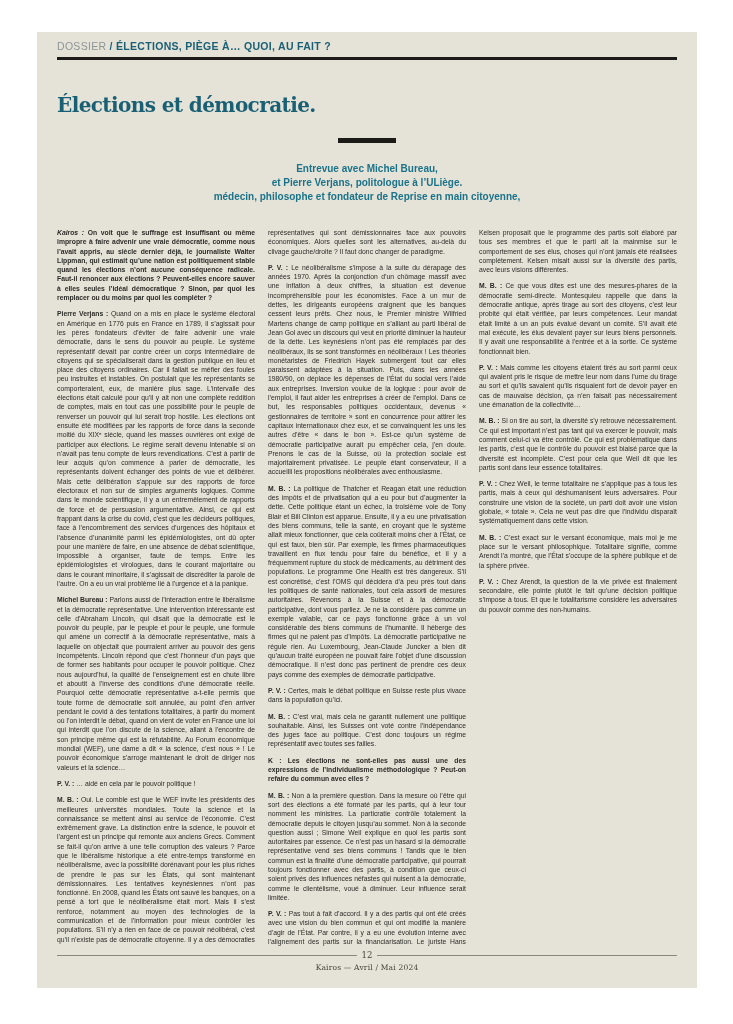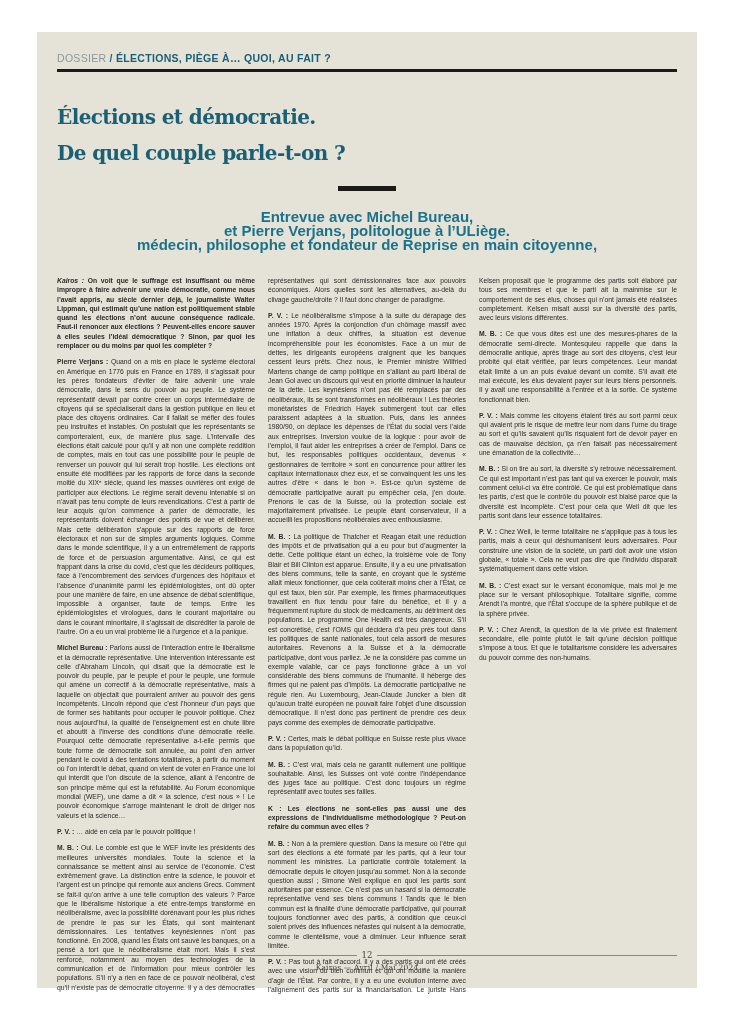--- a/index.html
+++ b/index.html
@@ -9,39 +9,39 @@
     --paper_beige:#e5e2d8;
     --ink_black:#1c1b18;
     --body_text:#2c2b27;
     --footer_text:#45423a;
   }
   *{margin:0;padding:0;box-sizing:border-box;}
   html,body{width:733px;height:1024px;background:#ffffff;font-family:"Liberation Sans",sans-serif;}
   .sheet{
     position:absolute;left:37px;top:32px;width:660px;height:956px;
     background:var(--paper_beige);
-    padding:20px 20px 0 20px;
+    padding:8px 20px 0 20px;
   }
   .kicker{
     font-size:10.5px;font-weight:bold;letter-spacing:.3px;
     color:var(--accent_teal);
     white-space:nowrap;
   }
   .kicker .section{color:var(--kicker_gray);font-weight:normal;}
   .kicker-rule{height:3px;background:var(--ink_black);margin-top:5px;}
   .title{
     margin-top:27px;text-align:left;
     font-family:"DejaVu Serif","Liberation Serif",serif;
     font-weight:bold;font-size:20px;line-height:36px;letter-spacing:-0.6px;
     color:var(--accent_teal);
   }
   .title-bar{width:58px;height:5px;background:var(--ink_black);margin:15px auto 0 auto;}
   .subtitle{
     margin-top:19px;text-align:center;
-    font-weight:bold;font-size:15px;line-height:14px;
+    font-weight:bold;font-size:10px;line-height:14px;
     color:var(--subtitle_teal);
   }
   .article{
     margin-top:24px;
     height:720px;overflow:hidden;
     column-count:3;column-gap:13px;column-fill:auto;
     font-size:6.8px;line-height:9.3px;
     color:var(--body_text);
     text-align:justify;
     hyphens:auto;-webkit-hyphens:auto;
@@ -74,21 +74,20 @@
 
   <div class="kicker">
     <span class="section">DOSSIER</span>
     <span>/</span>
     <span>ÉLECTIONS, PIÈGE À… QUOI, AU FAIT ?</span>
   </div>
   <div class="kicker-rule"></div>
 
   <h1 class="title">
     <span>Élections et démocratie.</span><br>
-    <span>De quel couple parle-t-on ?</span>
   </h1>
   <div class="title-bar"></div>
 
   <div class="subtitle">
     <div>Entrevue avec Michel Bureau,</div>
     <div>et Pierre Verjans, politologue à l’ULiège.</div>
     <div>médecin, philosophe et fondateur de Reprise en main citoyenne,</div>
   </div>
 
   <div class="article">

